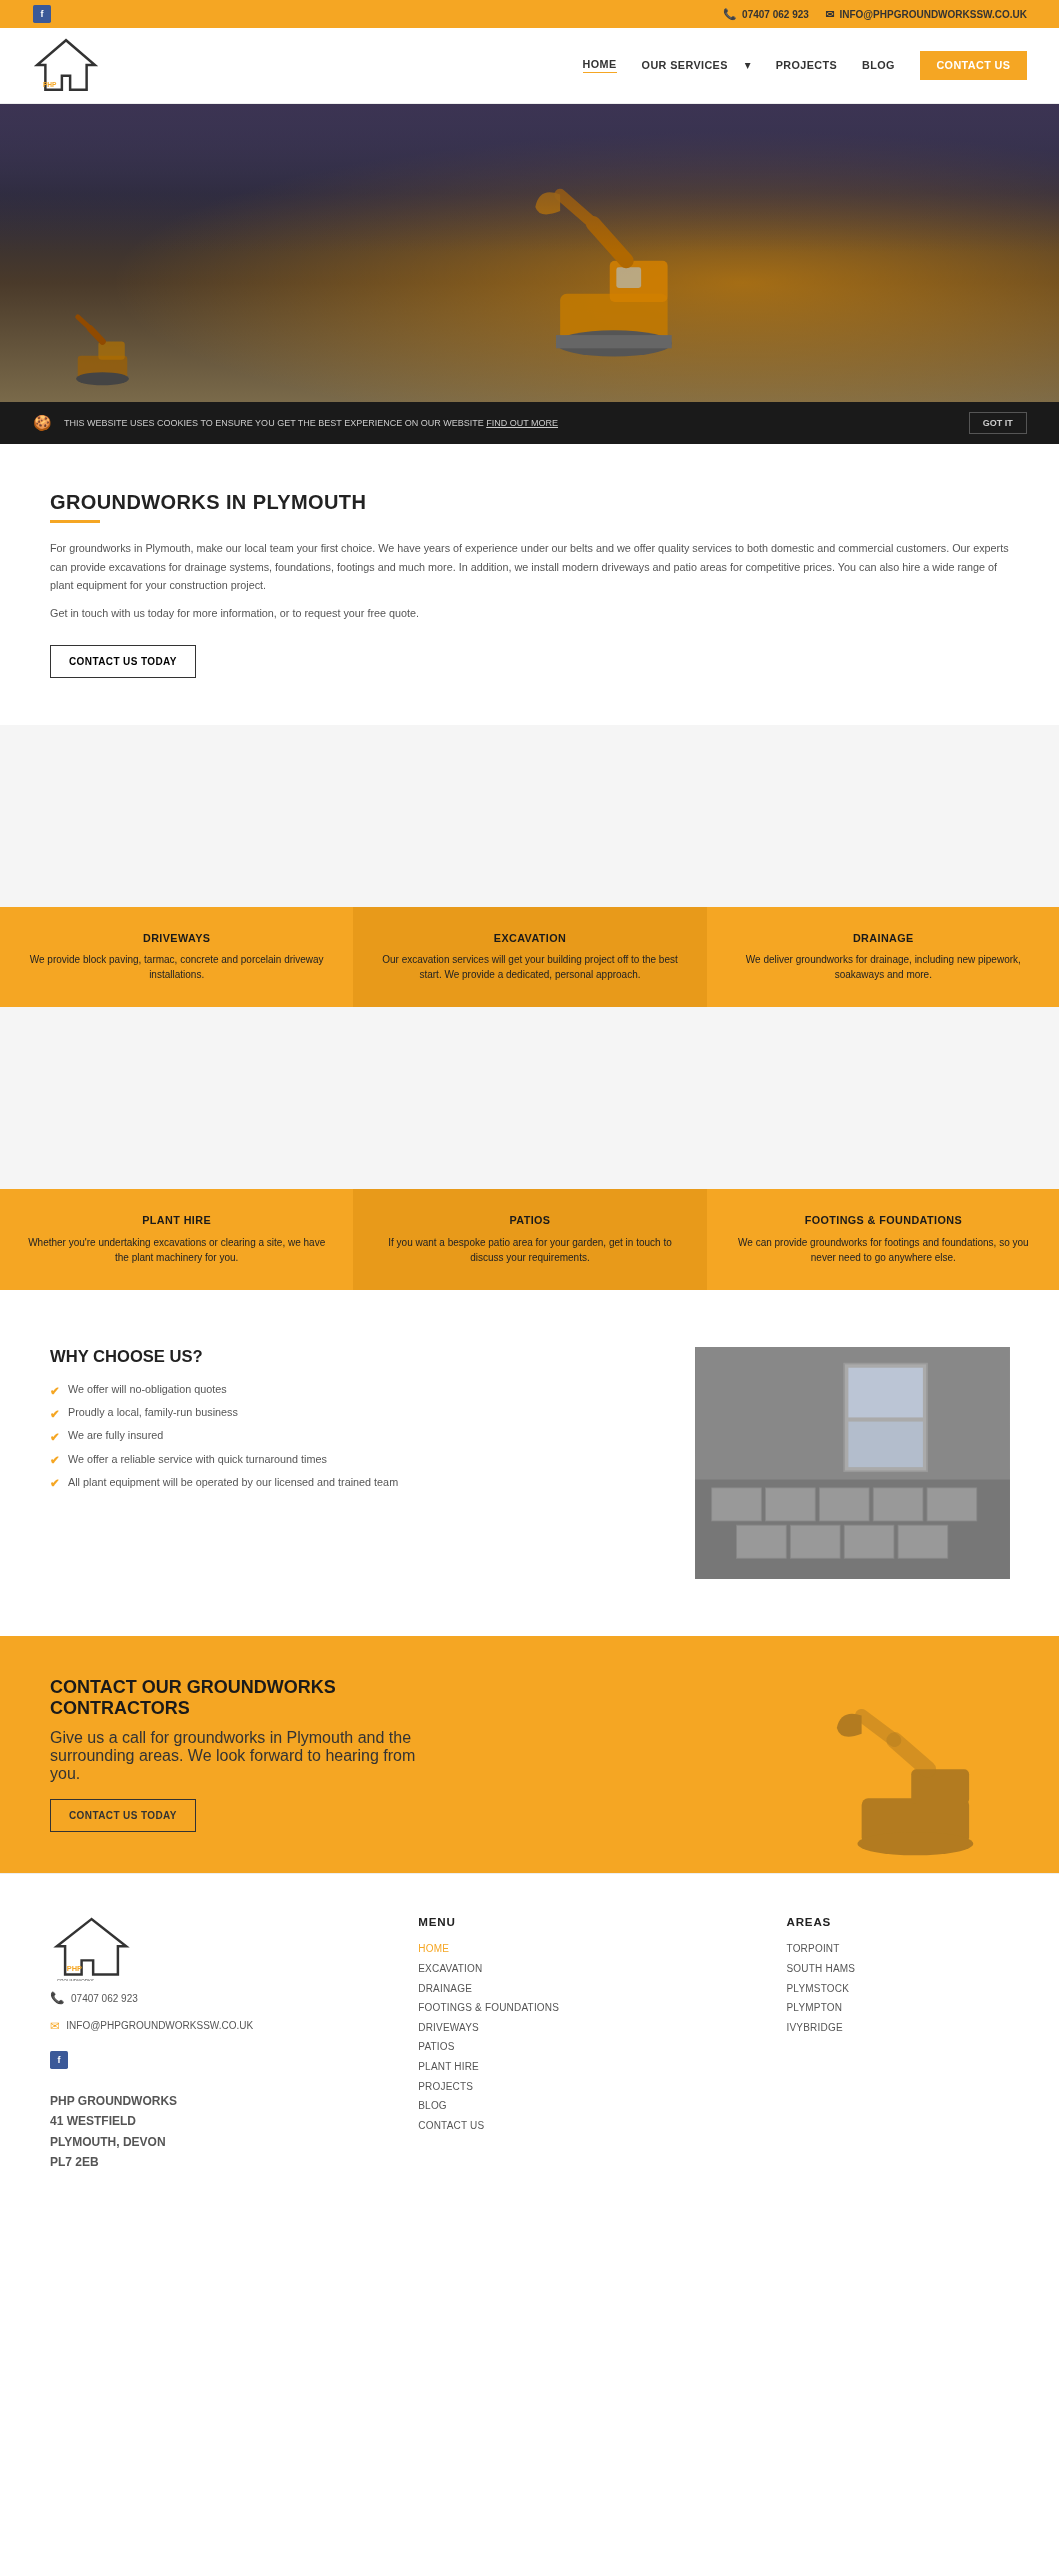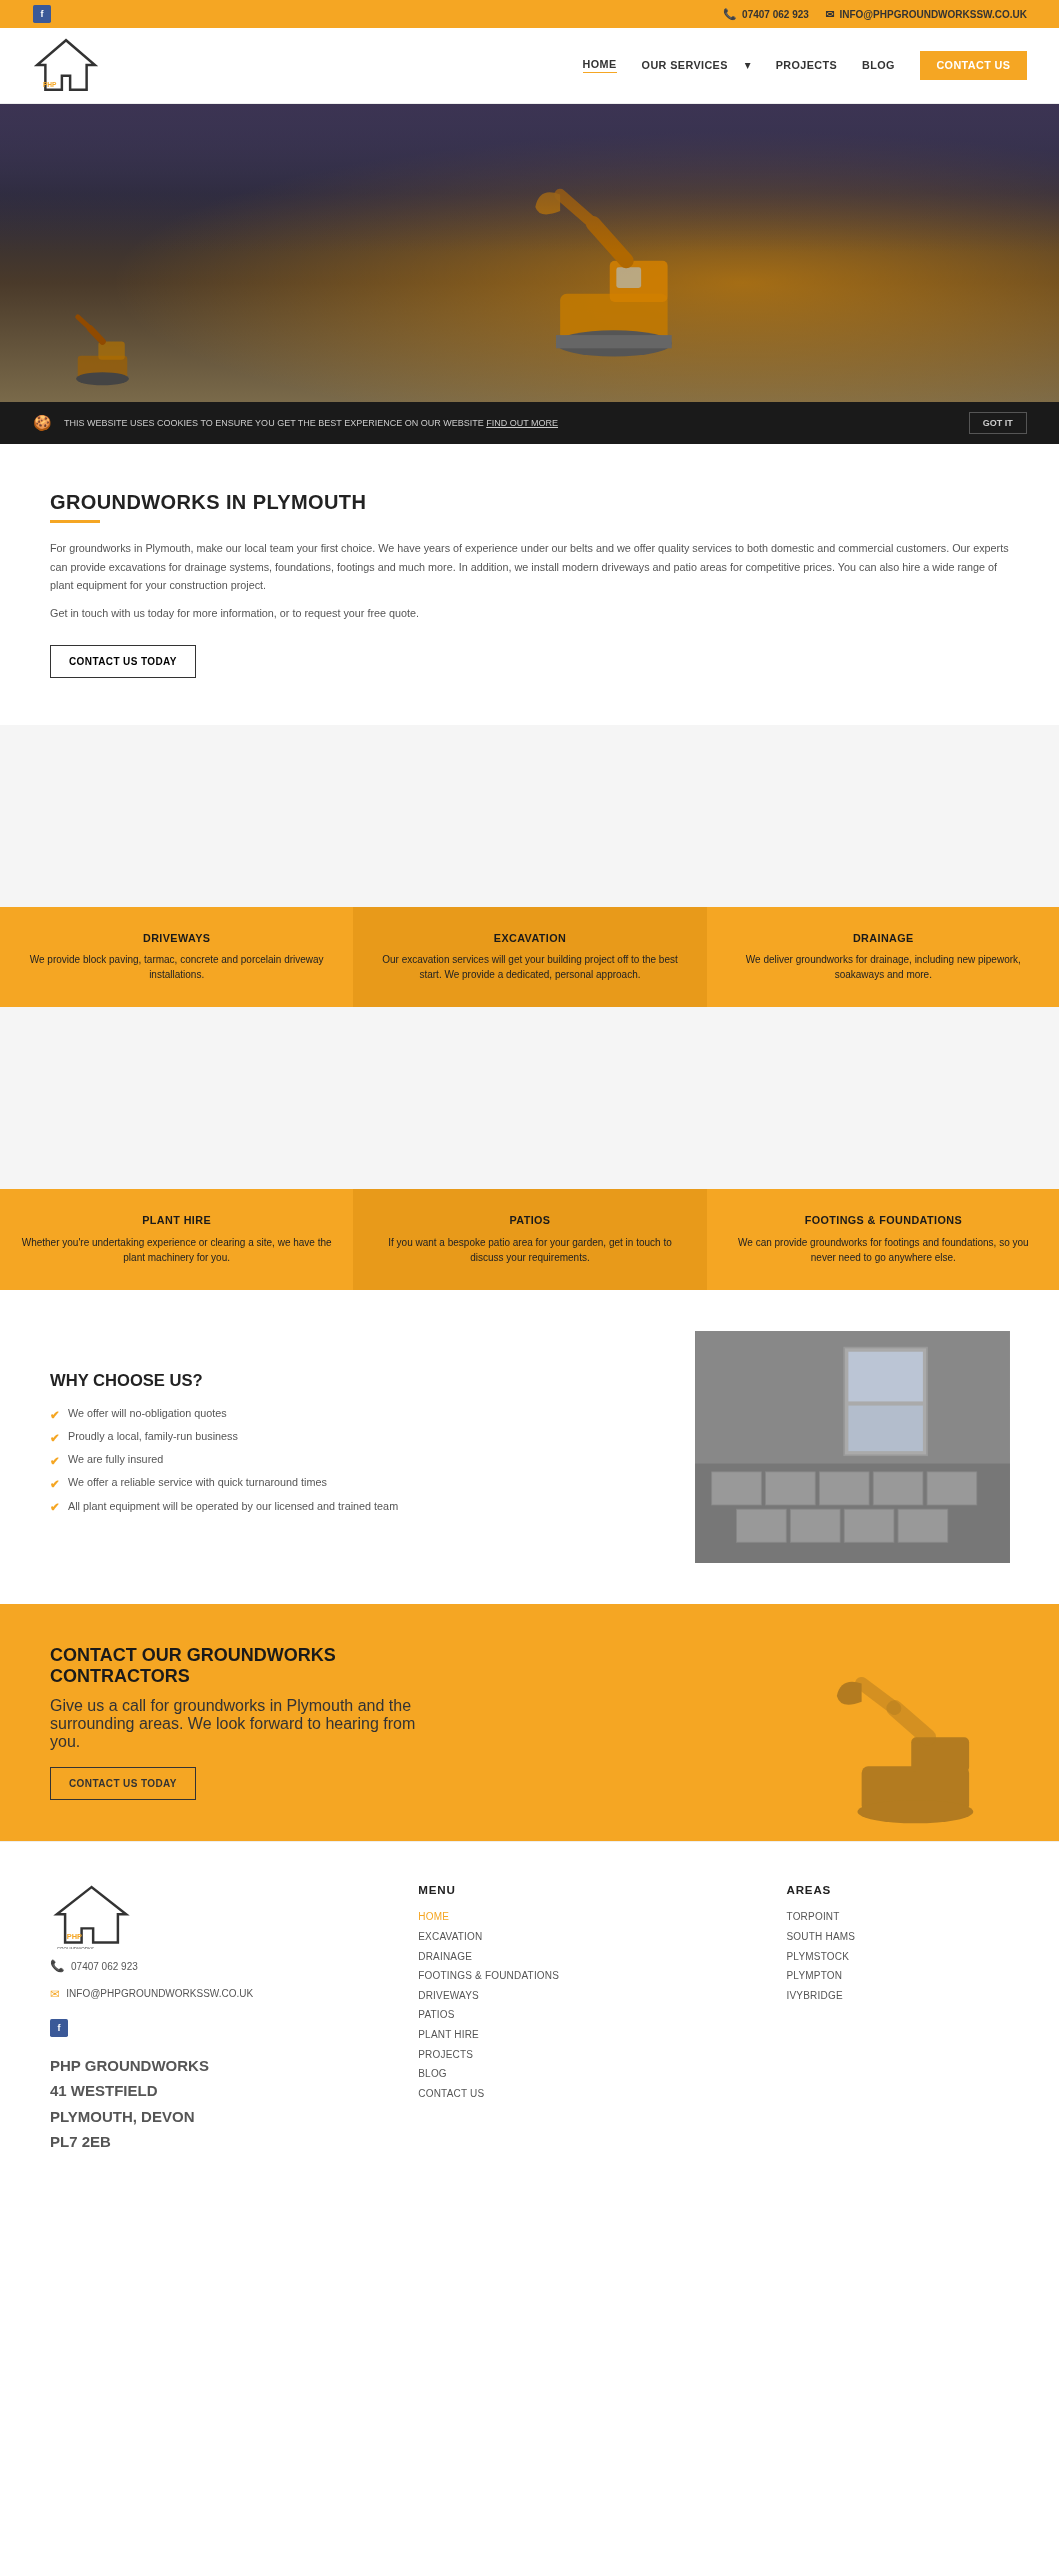--- a/index.html
+++ b/index.html
@@ -230,22 +230,22 @@
     
     .gray-section-2 {
       background: #f5f5f5;
       height: 182px;
     }
 
     
     .why-section {
       display: flex;
       gap: 0;
-      align-items: center;
-      padding: 41px 50px;
+      align-items: flex-start;
+      padding: 57px 50px;
       border-radius: 20px;
     }
     .why-left {
       flex: 1;
       padding-right: 33px;
     }
     .why-right {
       width: 315px;
       height: 232px;
       background: #888;
@@ -359,25 +359,25 @@
       font-weight: bold;
       width: 18px;
       height: 18px;
       display: flex;
       align-items: center;
       justify-content: center;
       border-radius: 1.7px;
       margin-top: 5px;
     }
     .footer-address {
-      font-size: 15px;
+      font-size: 12px;
       color: #555;
       line-height: 1.7;
       font-weight: 700;
-      margin-top: 6px;
+      margin-top: 12px;
     }
     .footer-col-title {
       font-size: 11.6px;
       font-weight: 700;
       color: #222;
       text-transform: uppercase;
       margin-bottom: 13.2px;
       letter-spacing: 0.8px;
     }
     .footer-menu {
@@ -521,21 +521,21 @@
     <div class="service-title">DRAINAGE</div>
     <div class="service-text">We deliver groundworks for drainage, including new pipework, soakaways and more.</div>
   </div>
 </div>
 
 <div class="gray-section-2"></div>
 
 <div class="services-grid">
   <div class="service-card">
     <div class="service-title">PLANT HIRE</div>
-    <div class="service-text">Whether you're undertaking experience or clearing a site, we have the plant machinery for you.</div>
+    <div class="service-text">Whether you're undertaking excavations or clearing a site, we have the plant machinery for you.</div>
   </div>
   <div class="service-card">
     <div class="service-title">PATIOS</div>
     <div class="service-text">If you want a bespoke patio area for your garden, get in touch to discuss your requirements.</div>
   </div>
   <div class="service-card">
     <div class="service-title">FOOTINGS &amp; FOUNDATIONS</div>
     <div class="service-text">We can provide groundworks for footings and foundations, so you never need to go anywhere else.</div>
   </div>
 </div>

